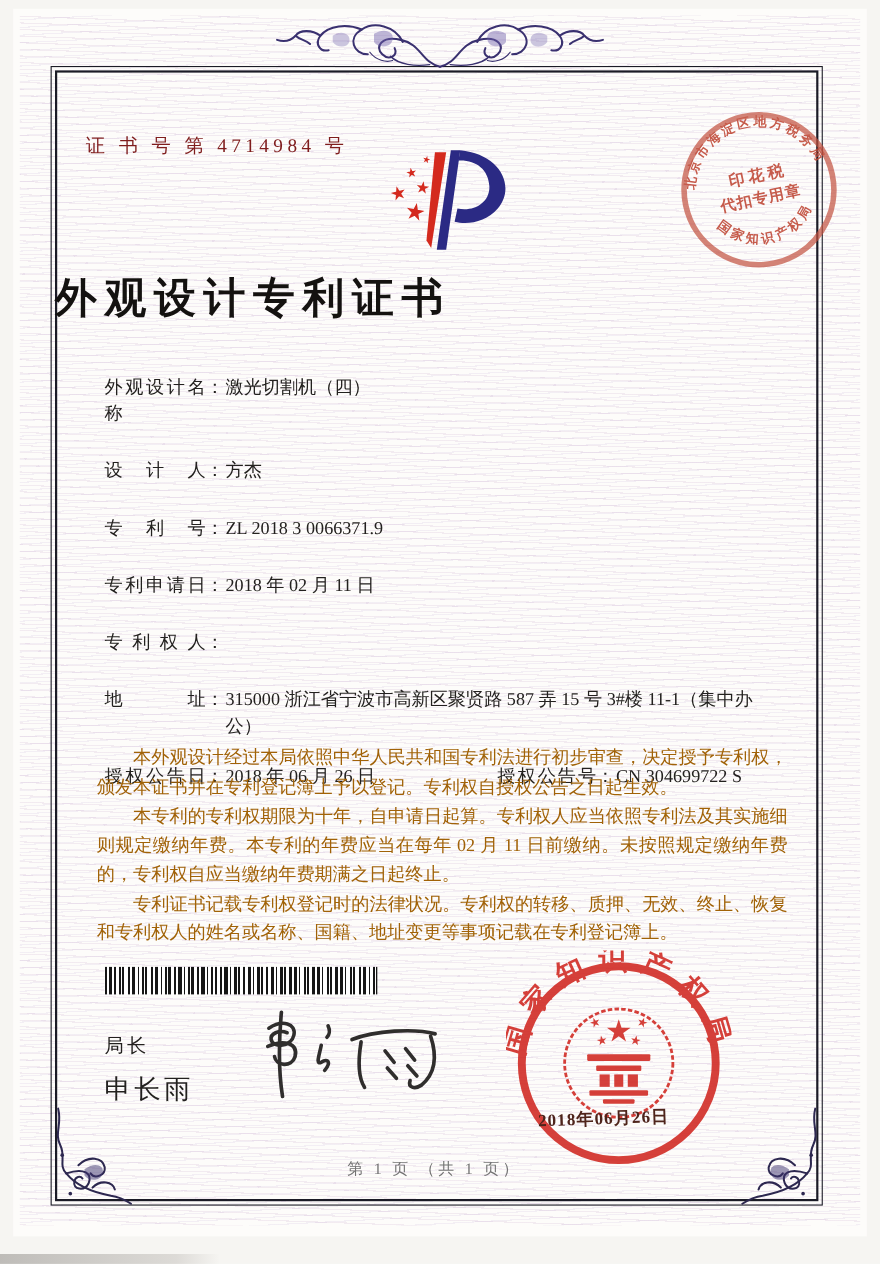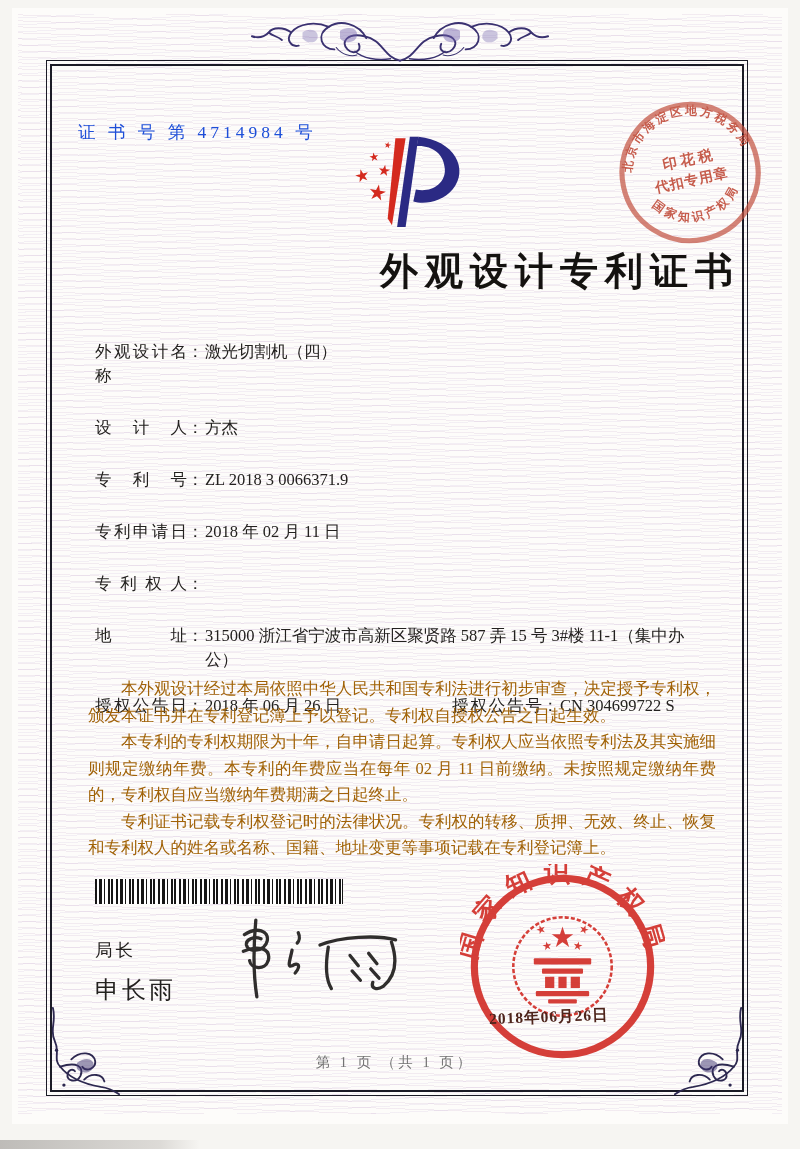--- a/index.html
+++ b/index.html
@@ -24,24 +24,24 @@
   .photo-edge{
     position:absolute;left:0;bottom:0;width:200px;height:9px;
     background:linear-gradient(90deg,#a09d99,#cfccc8 80%,transparent);opacity:.65;
   }
   .frame{
     position:absolute;left:50px;top:64px;width:690px;height:1024px;
     border:2px solid #1b1b26;outline:1px solid #1b1b26;outline-offset:3px;
   }
   .cert-no{
     position:absolute;left:78px;top:120px;
-    font-size:17.5px;letter-spacing:4px;color:#1d4ed8;
+    font-size:17.5px;letter-spacing:4px;color:#7f1d1d;
   }
   .title{
-    position:absolute;left:50px;top:246px;width:690px;text-align:right;
+    position:absolute;left:50px;top:246px;width:690px;text-align:left;
     font-size:38px;font-weight:bold;letter-spacing:7px;color:#141210;
   }
   .logo{position:absolute;left:328px;top:120px;}
   .tax-stamp{position:absolute;left:608px;top:90px;transform:rotate(-12deg);opacity:.88;}
   .fields{position:absolute;left:95px;top:340px;width:616px;font-size:16.5px;}
   .row{display:flex;align-items:flex-start;margin-bottom:28px;line-height:24px;}
   .lbl{display:inline-block;width:92px;text-align:justify;text-align-last:justify;flex:none;}
   .colon{flex:none;width:18px;}
   .val{flex:1;line-height:24px;}
   .row.grant{position:relative;}

